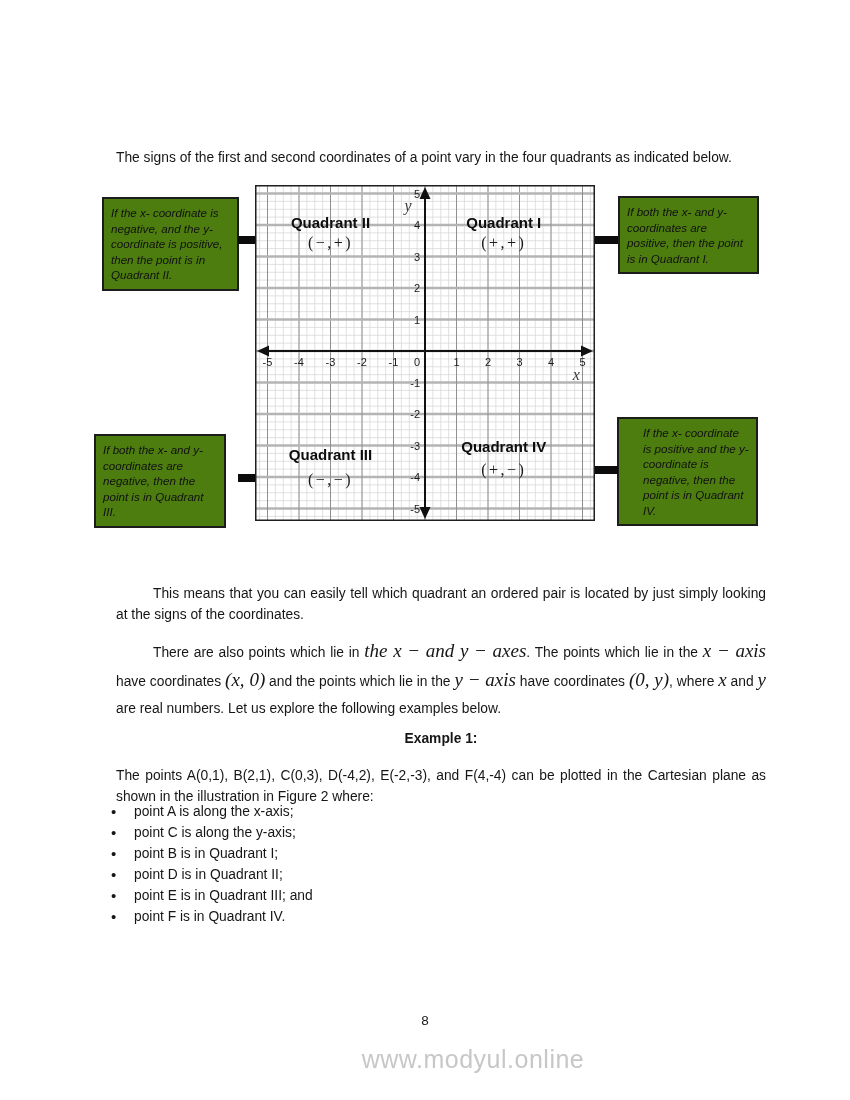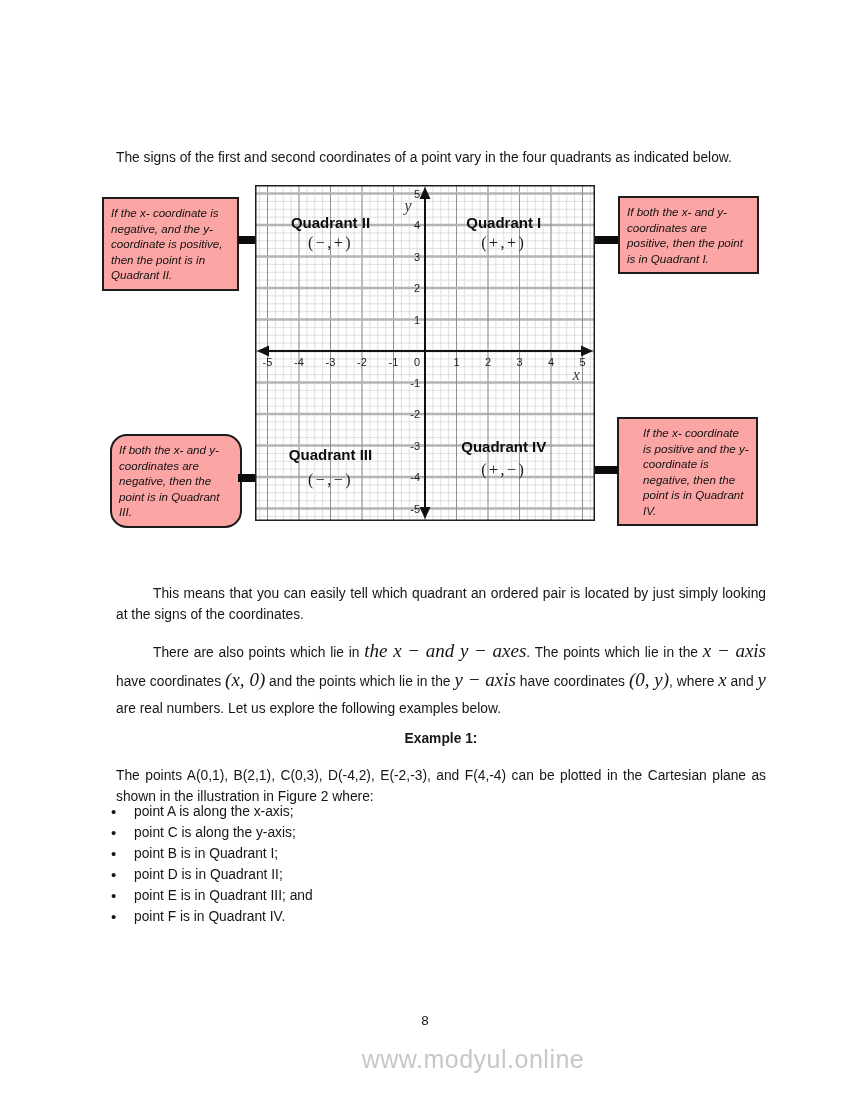--- a/index.html
+++ b/index.html
@@ -21,26 +21,26 @@
   .bullets{
     position:absolute;left:84px;top:801px;width:650px;margin:0;padding:0;list-style:none;
     font-size:13.8px;line-height:21px;
   }
   .bullets li{position:relative;padding-left:50px;}
   .bullets li::before{content:"•";position:absolute;left:27px;top:0;font-size:15px;}
   
   .figure{position:absolute;left:0;top:180px;width:850px;height:345px;}
   .grid-svg{position:absolute;left:255px;top:5px;width:340px;height:336px;background:#ffffff;}
   .callout{
-    position:absolute;background:#fca5a5;border:2px solid #1c1c1c;box-sizing:border-box;
+    position:absolute;background:#4d7c0f;border:2px solid #1c1c1c;box-sizing:border-box;
     font-style:italic;font-size:11.6px;line-height:15.5px;padding:6px 7px;color:#111;
   }
   .callout-tl{left:102px;top:17px;width:137px;min-height:84px;}
   .callout-tr{left:618px;top:16px;width:141px;min-height:74px;}
-  .callout-bl{left:110px;top:254px;width:132px;min-height:86px;border-radius:17px;}
+  .callout-bl{left:94px;top:254px;width:132px;min-height:86px;}
   .callout-br{left:617px;top:237px;width:141px;min-height:88px;padding-left:24px;}
   .arrow{position:absolute;height:26px;}
   .arrow-tl{left:238px;top:47px;width:58px;}
   .arrow-tr{left:556px;top:47px;width:62px;}
   .arrow-bl{left:238px;top:285px;width:58px;}
   .arrow-br{left:556px;top:277px;width:62px;}
   .arrow polygon,.arrow rect{fill:#0c0c0c;}
   
   .tick{font:11px "Liberation Sans",sans-serif;fill:#1a1a1a;}
   .axis-letter{font:italic 16px "Liberation Serif",serif;fill:#3a3a3a;}

